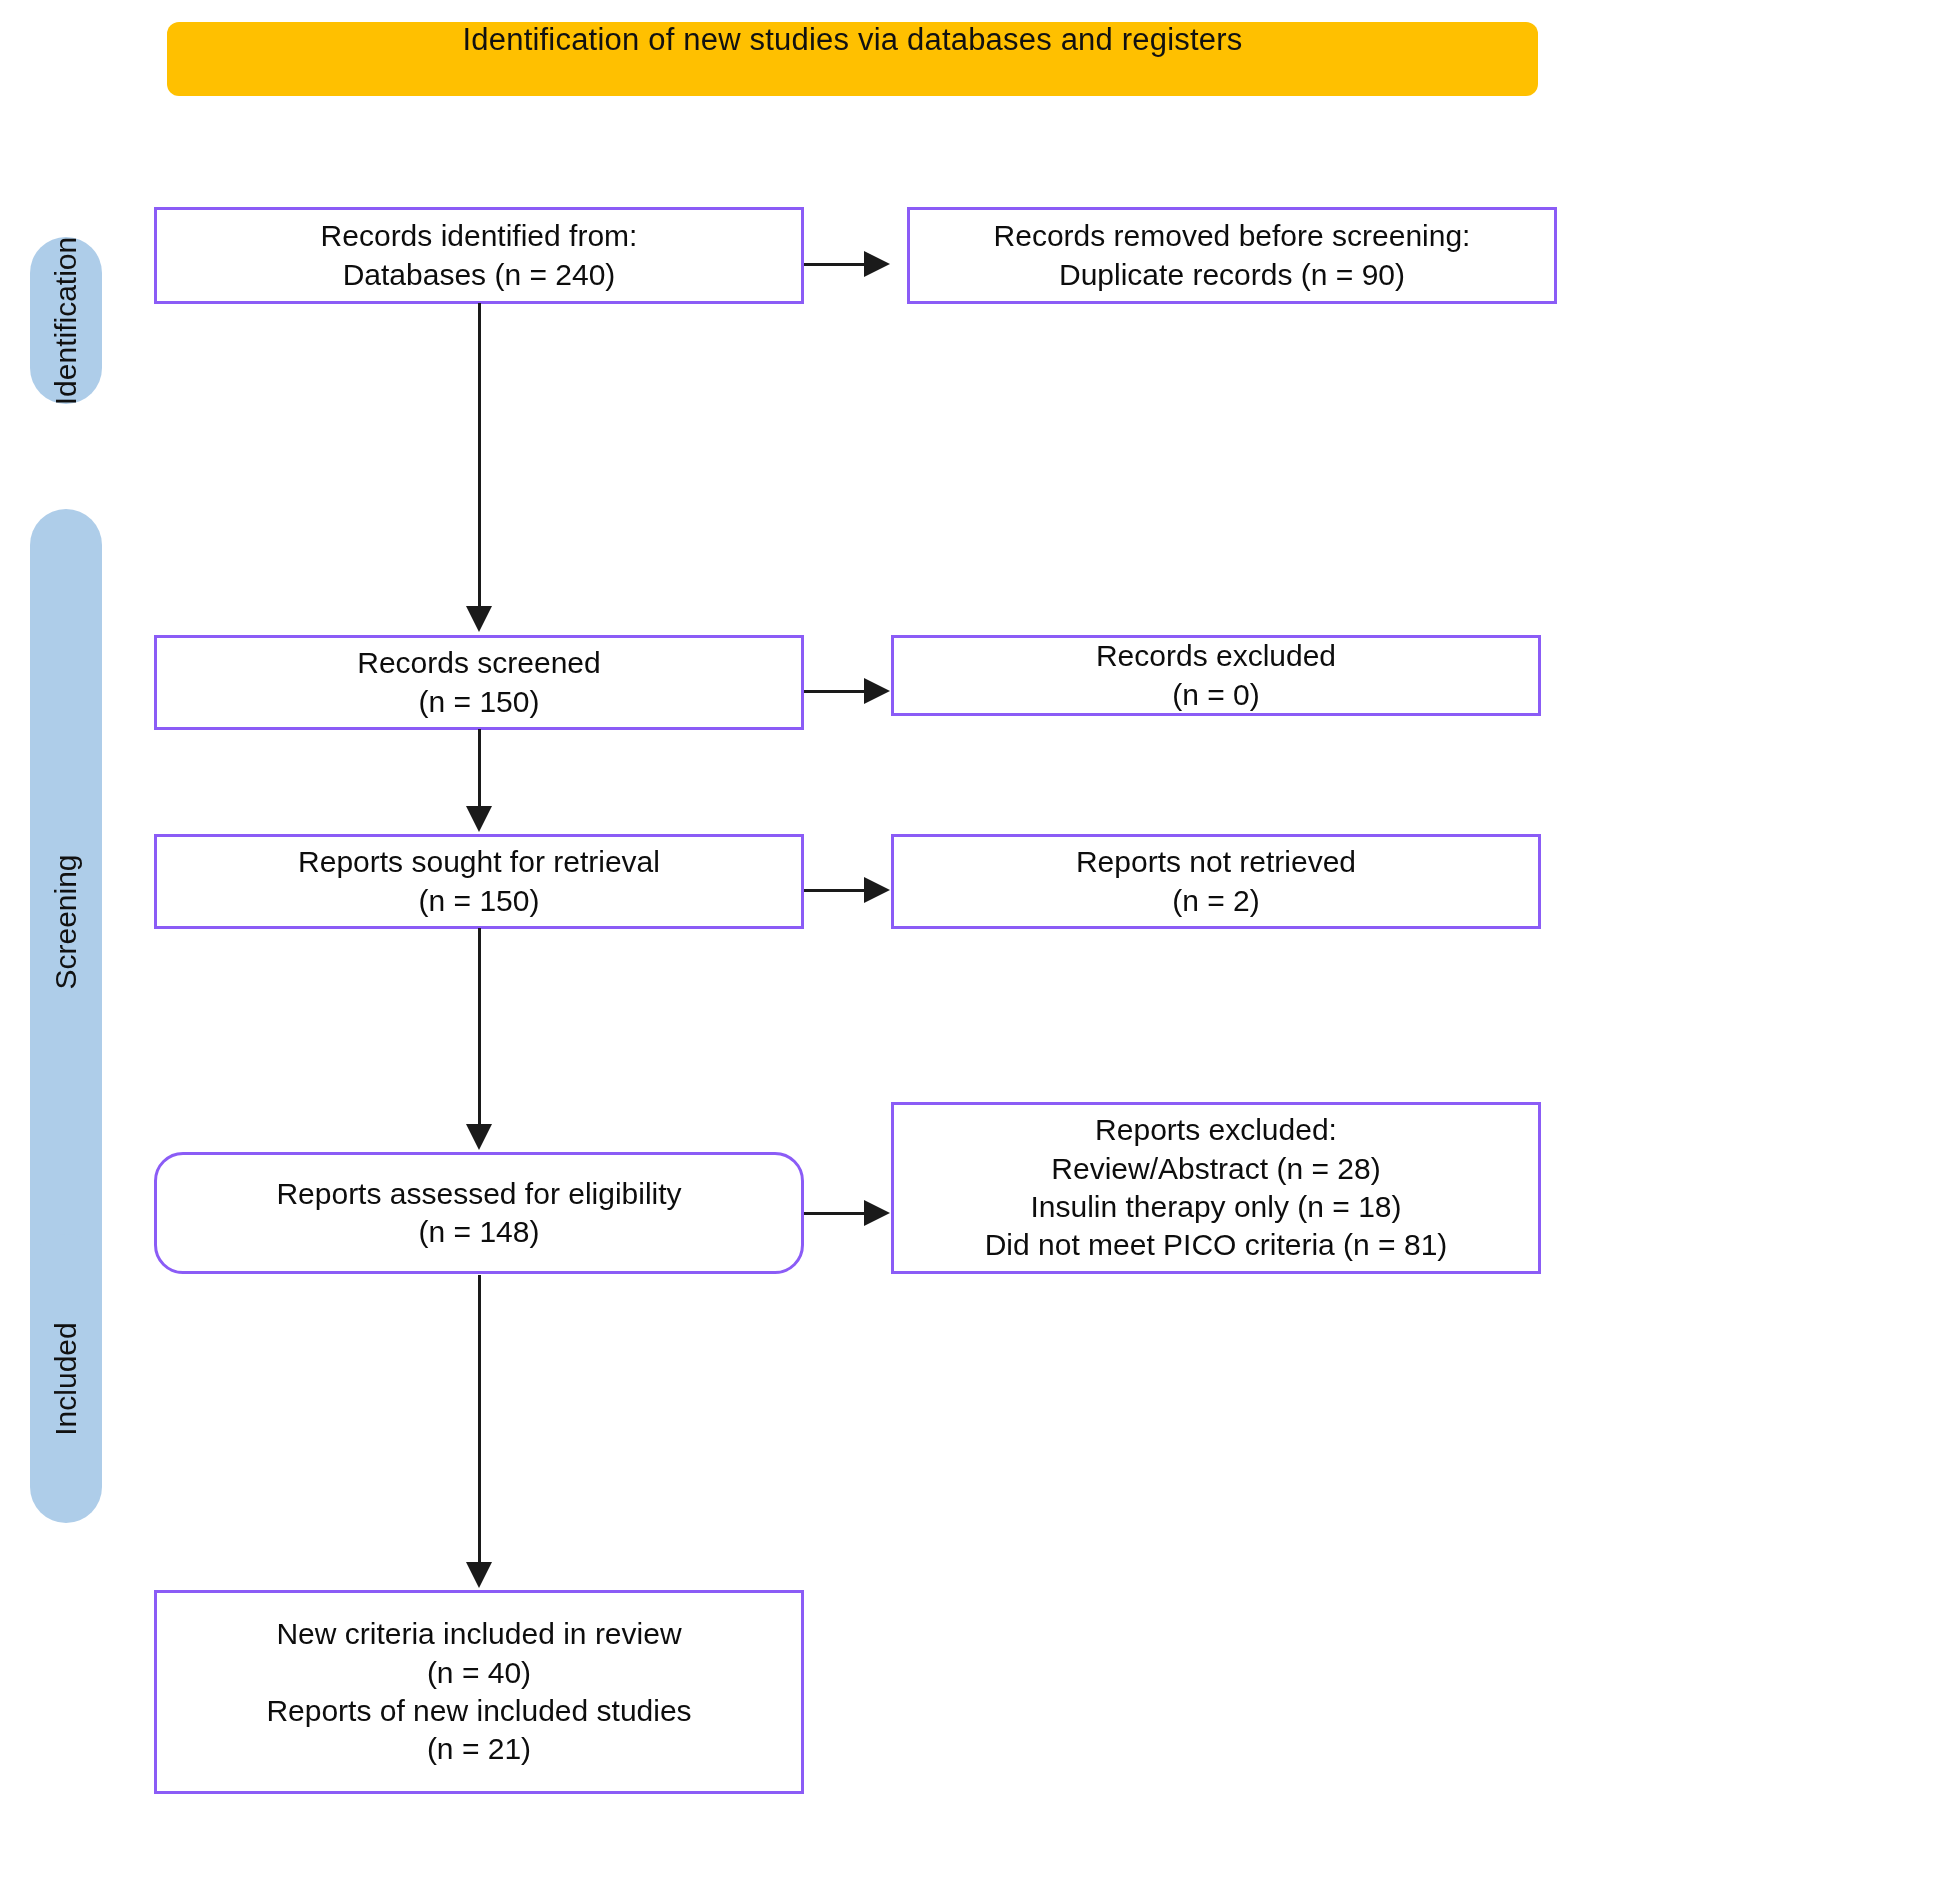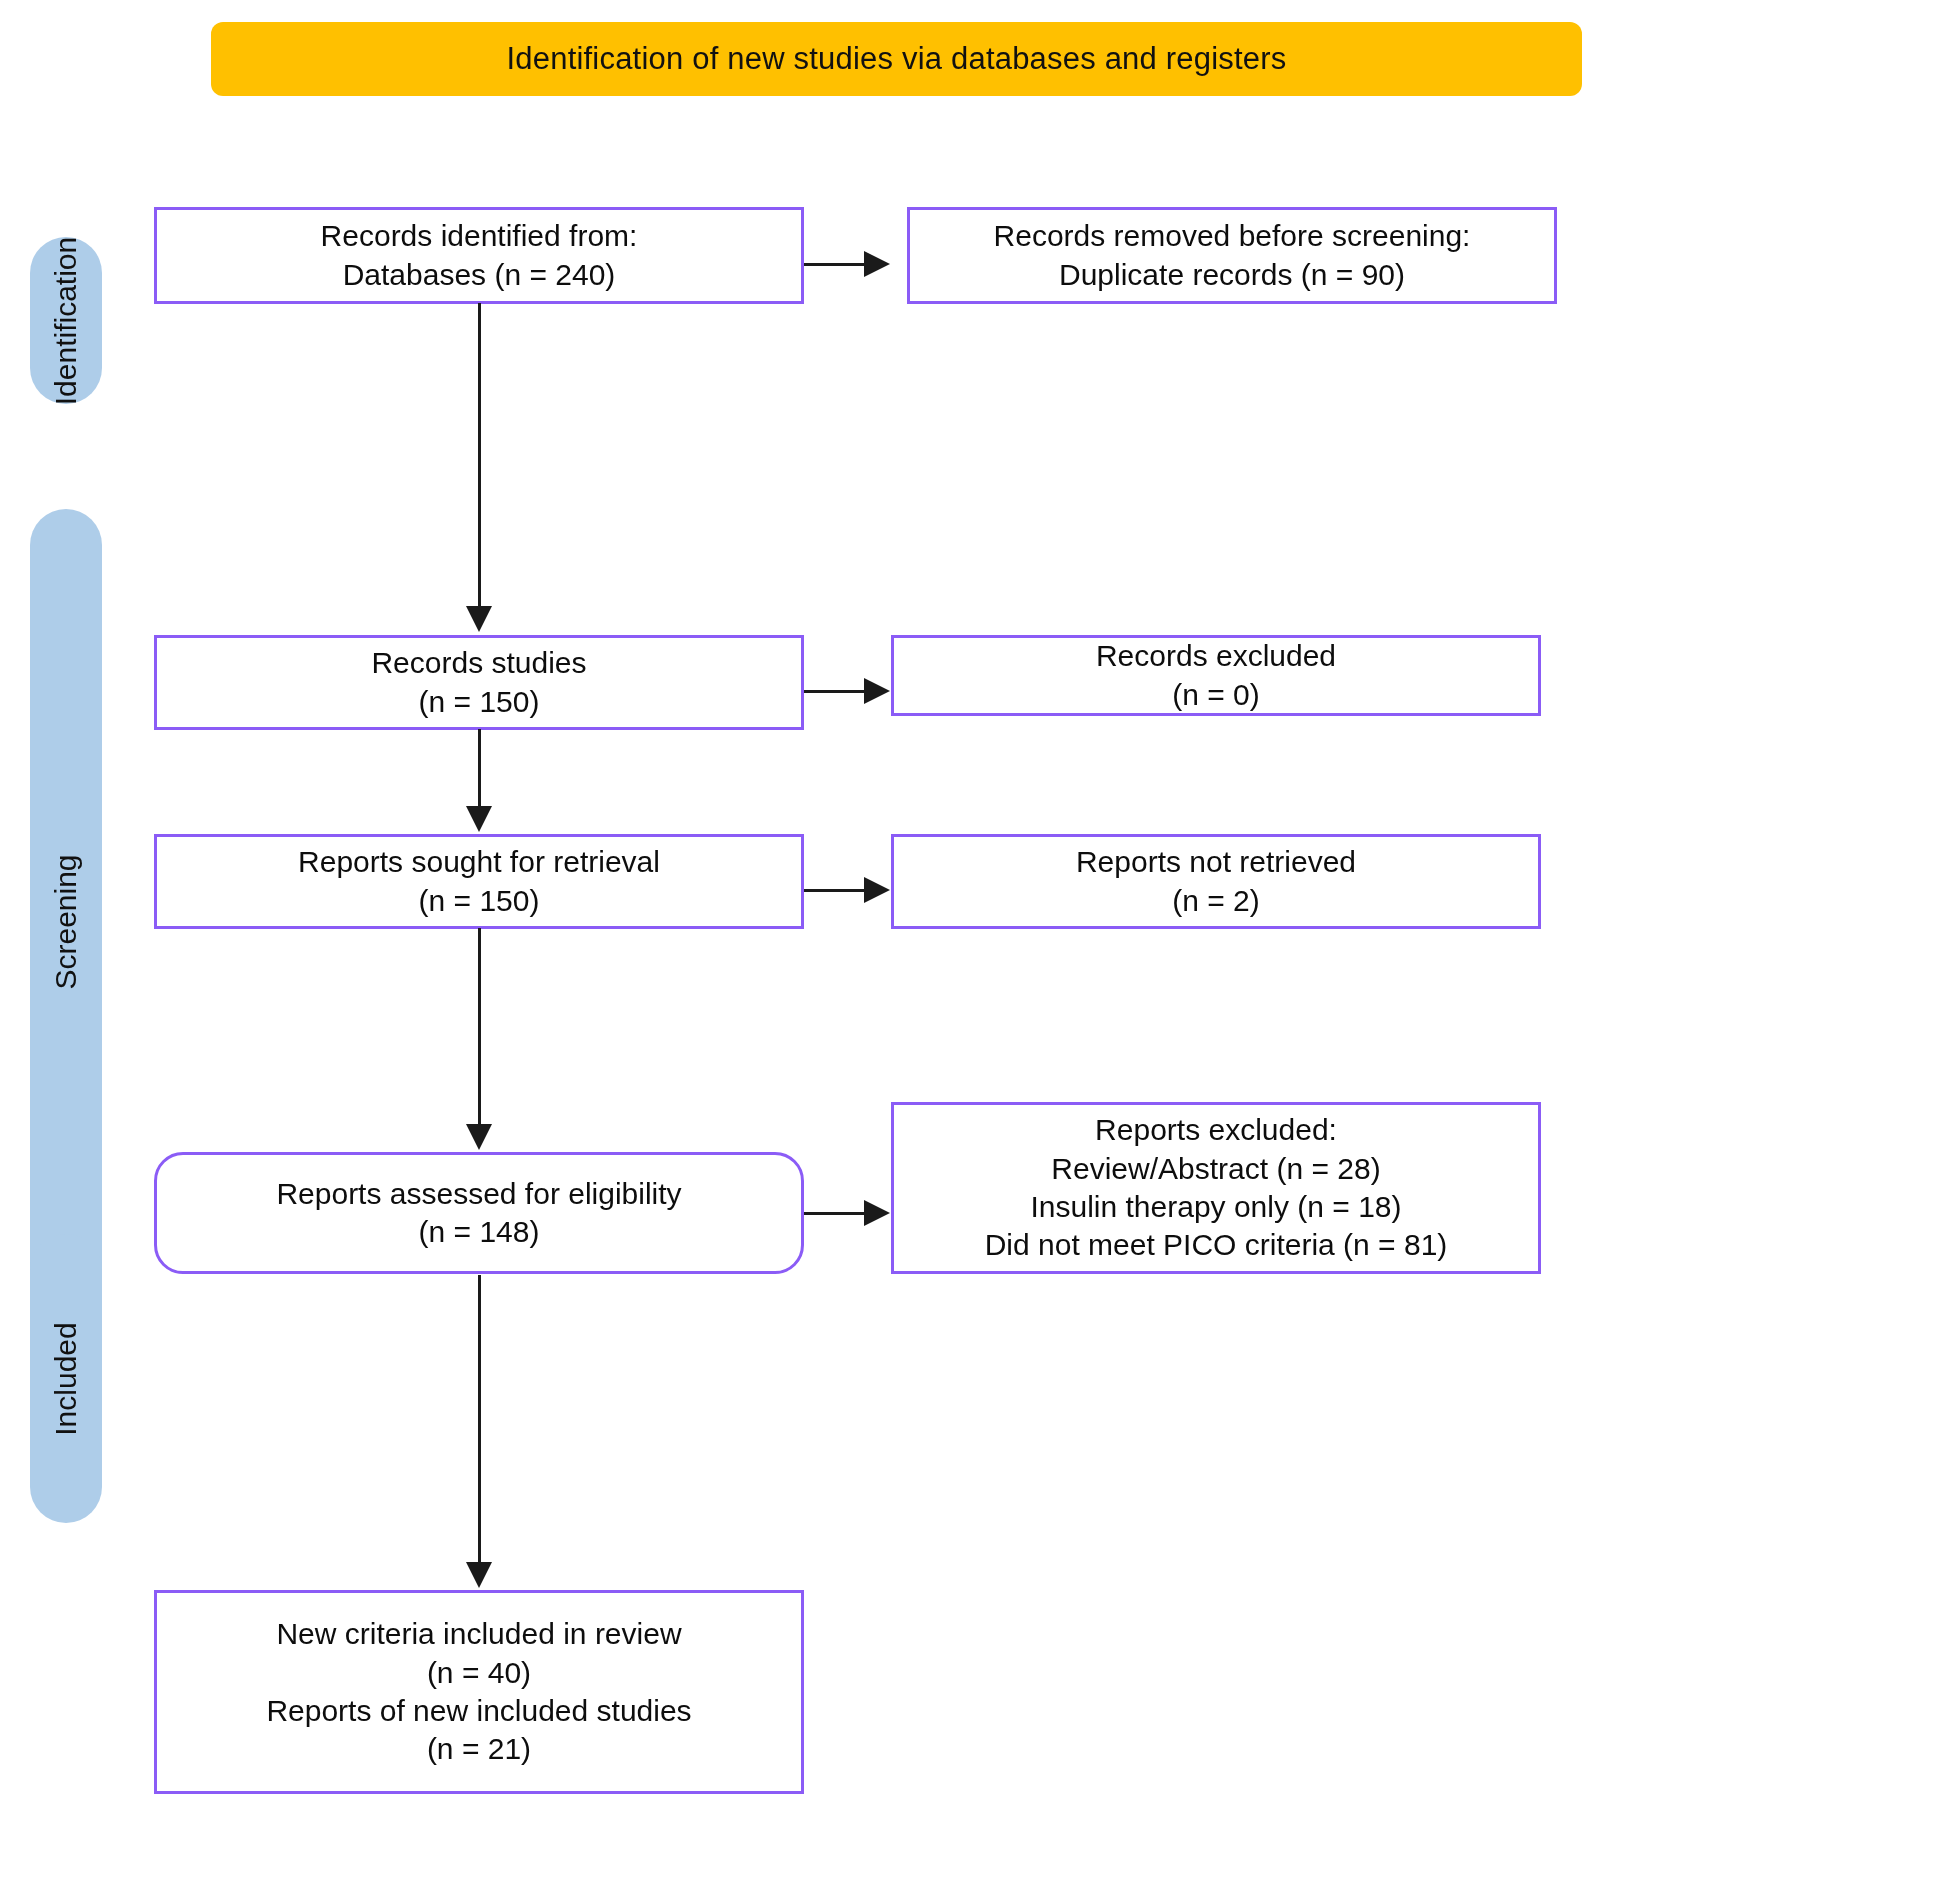--- a/index.html
+++ b/index.html
@@ -16,23 +16,22 @@
   }
 
   
   .banner {
     position: absolute;
     left: 167px; top: 22px;
     width: 1371px; height: 74px;
     background: #FFC000;
     border-radius: 12px;
     display: flex;
-    align-items: center;
+    align-items: flex-start;
     justify-content: center;
-    margin-left: 44px;
   }
   .banner-text {
     font-size: 31px;
     color: #111111;
     letter-spacing: 0.2px;
     white-space: nowrap;
   }
 
   
   .stage {
@@ -130,21 +129,21 @@
   <span class="line">Duplicate records (n = 90)</span>
 </div>
 
 <div class="conn h" style="left:804px; top:263px; width:62px;"></div>
 <div class="arrow-right" style="left:864px; top:251px;"></div>
 
 <div class="conn v" style="left:478px; top:303px; height:304px;"></div>
 <div class="arrow-down" style="left:466px; top:606px;"></div>
 
 <div class="box" id="box-screened">
-  <span class="line">Records studies</span>
+  <span class="line">Records screened</span>
   <span class="line">(n = 150)</span>
 </div>
 <div class="box" id="box-excluded">
   <span class="line">Records excluded</span>
   <span class="line">(n = 0)</span>
 </div>
 
 <div class="conn h" style="left:804px; top:690px; width:62px;"></div>
 <div class="arrow-right" style="left:864px; top:678px;"></div>
 

